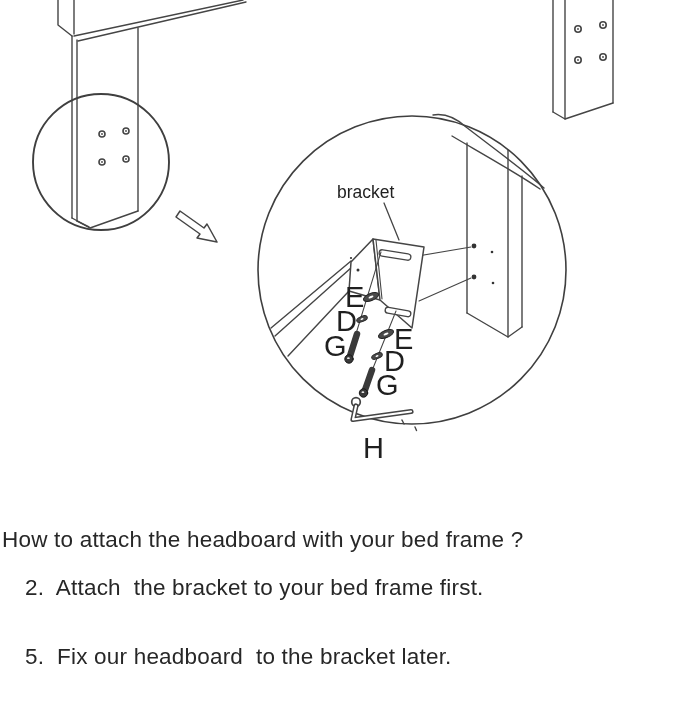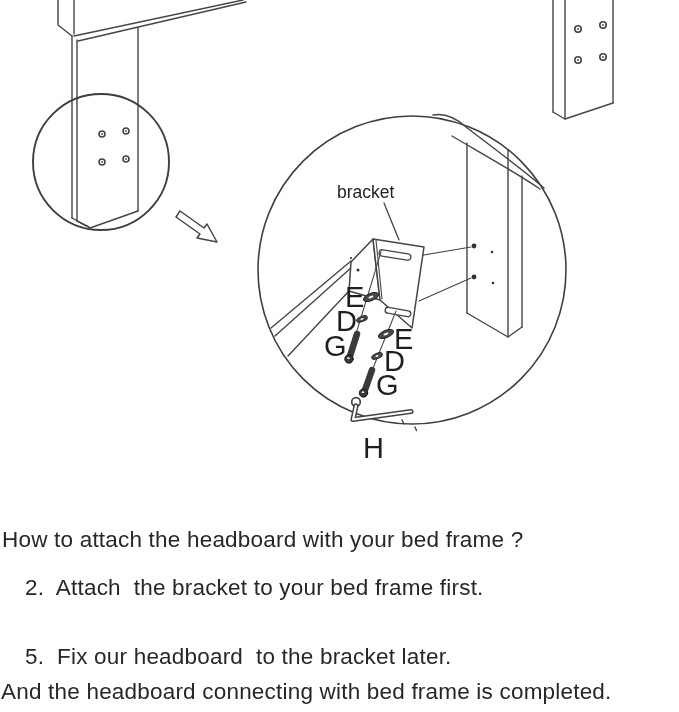--- a/index.html
+++ b/index.html
@@ -155,14 +155,13 @@
     <text class="lbl" x="324" y="356" font-size="29">G</text>
     <text class="lbl" x="394" y="349" font-size="29">E</text>
     <text class="lbl" x="384" y="371" font-size="29">D</text>
     <text class="lbl" x="376" y="395" font-size="29">G</text>
     <text class="lbl" x="363" y="458" font-size="29">H</text>
   </svg>
 
   <div class="txt" style="left:2px;top:529px;">How to attach the headboard with your bed frame ?</div>
   <div class="txt" style="left:25px;top:577px;">2.  Attach  the bracket to your bed frame first.</div>
   <div class="txt" style="left:25px;top:646px;">5.  Fix our headboard  to the bracket later.</div>
-  <div class="txt" style="left:1px;top:681px;">And the headboard connecting with bed frame is completed.</div>
 </div>
 
 </body></html>

